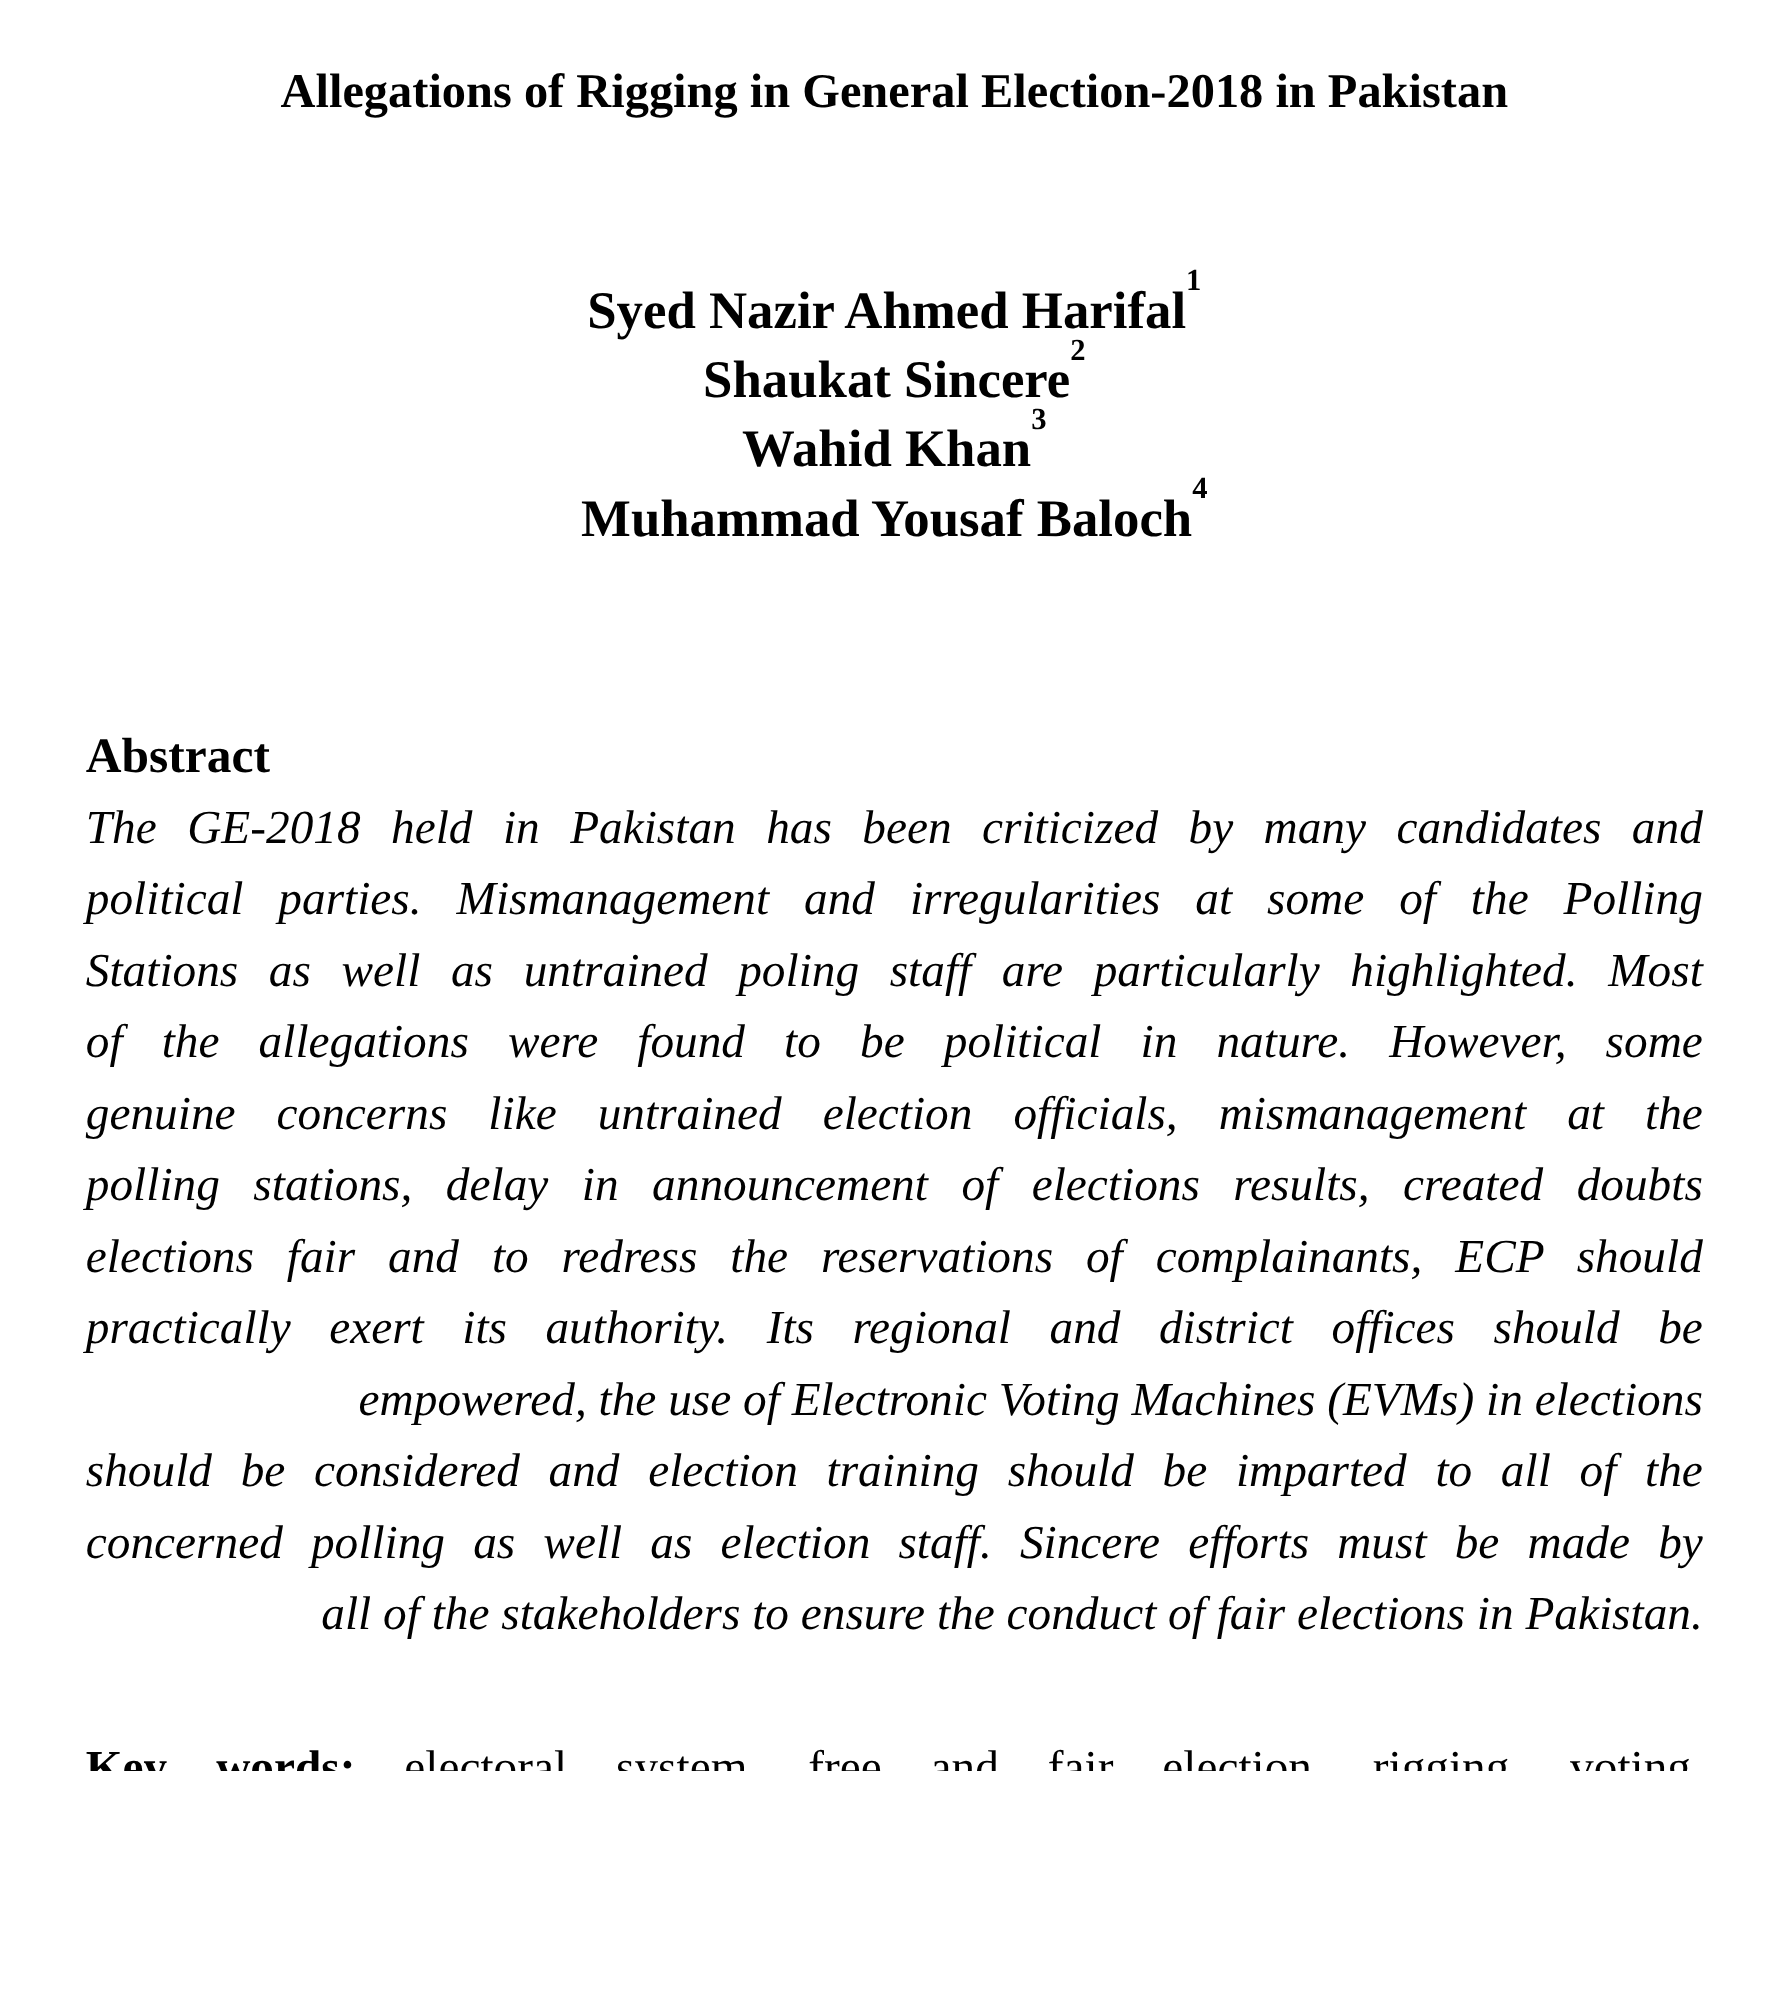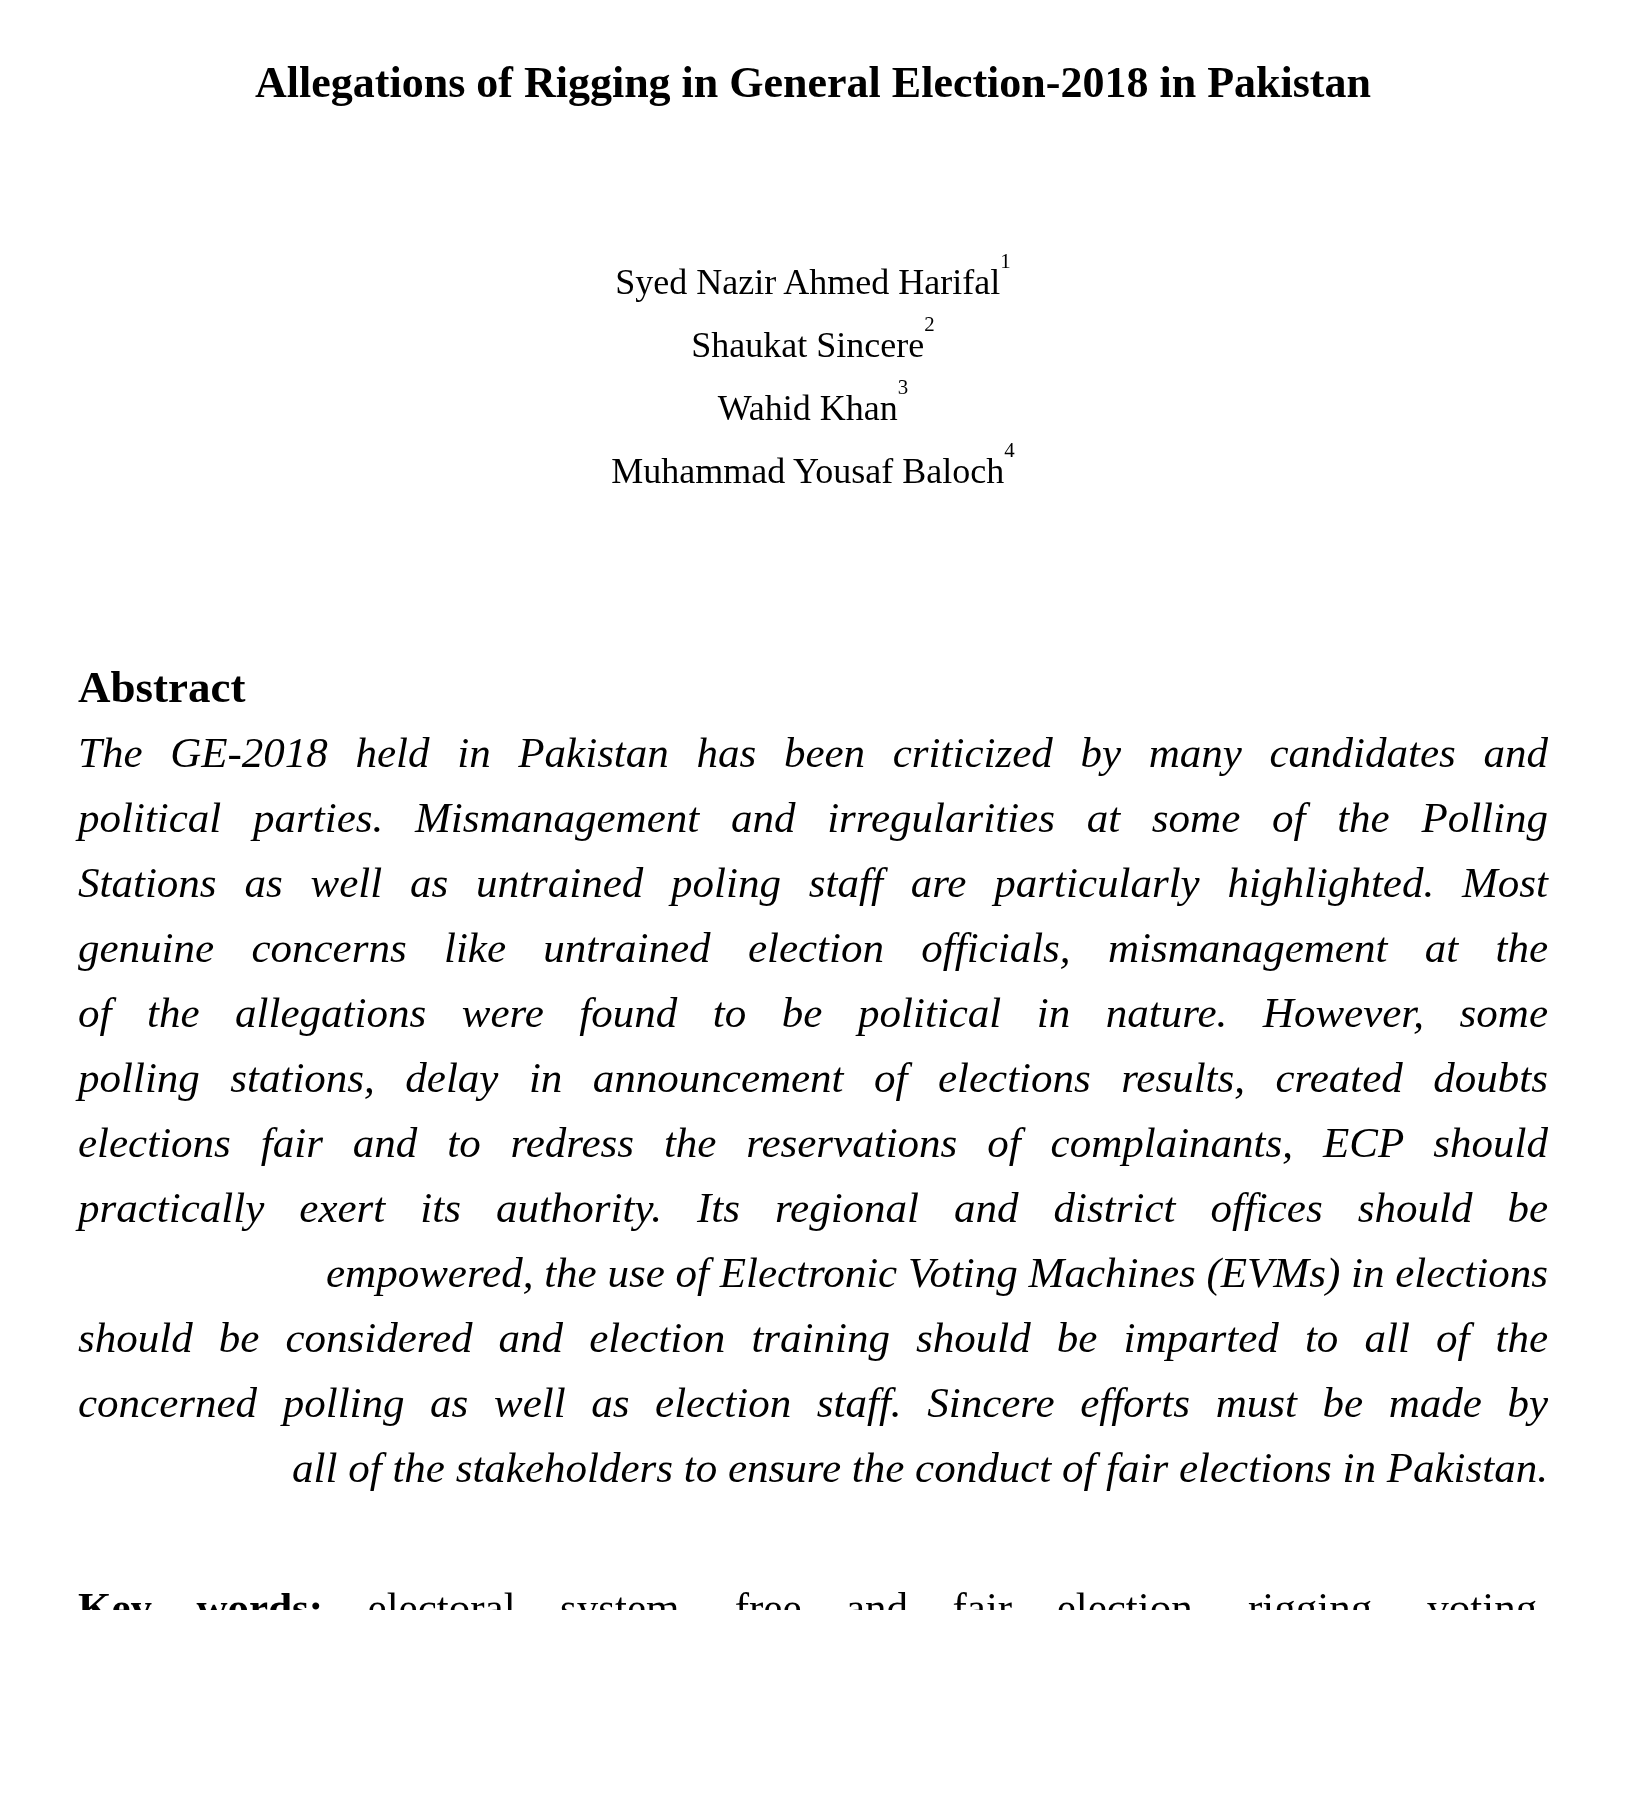--- a/index.html
+++ b/index.html
@@ -21,22 +21,22 @@
     font-size: 44px;
     font-weight: 700;
     line-height: 62px;
     text-align: center;
   }
   .authors {
     margin-top: 137px;
     text-align: center;
   }
   .author-line {
-    font-size: 36px;
-    font-weight: 400;
+    font-size: 48px;
+    font-weight: 700;
     line-height: 63px;
   }
   .auth-sup {
     font-size: 58%;
     line-height: 0;
     position: relative;
     top: -0.6em;
   }
   .abstract-heading {
     margin-top: 152px;
@@ -83,22 +83,22 @@
     <div class="author-line"><span>Wahid Khan</span><sup class="auth-sup">3</sup></div>
     <div class="author-line"><span>Muhammad Yousaf Baloch</span><sup class="auth-sup">4</sup></div>
   </div>
 
   <div class="abstract-heading">Abstract</div>
 
   <div class="abstract">
     <div class="abs-line">The GE-2018 held in Pakistan has been criticized by many candidates and</div>
     <div class="abs-line">political parties. Mismanagement and irregularities at some of the Polling</div>
     <div class="abs-line">Stations as well as untrained poling staff are particularly highlighted. Most</div>
+    <div class="abs-line">of the allegations were found to be political in nature. However, some</div>
     <div class="abs-line">genuine concerns like untrained election officials, mismanagement at the</div>
-    <div class="abs-line">of the allegations were found to be political in nature. However, some</div>
     <div class="abs-line">polling stations, delay in announcement of elections results, created doubts</div>
     <div class="abs-line">elections fair and to redress the reservations of complainants, ECP should</div>
     <div class="abs-line">practically exert its authority. Its regional and district offices should be</div>
     <div class="abs-line natural">empowered, the use of Electronic Voting Machines (EVMs) in elections</div>
     <div class="abs-line">should be considered and election training should be imparted to all of the</div>
     <div class="abs-line">concerned polling as well as election staff. Sincere efforts must be made by</div>
     <div class="abs-line natural">all of the stakeholders to ensure the conduct of fair elections in Pakistan.</div>
   </div>
 
   <div class="keywords">

